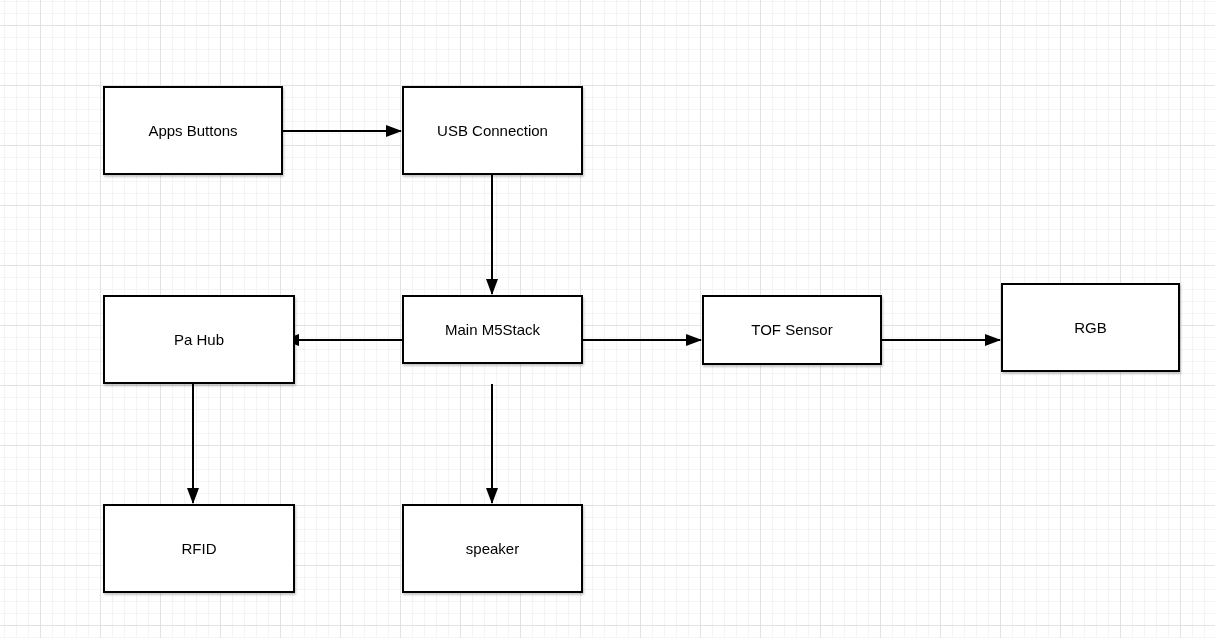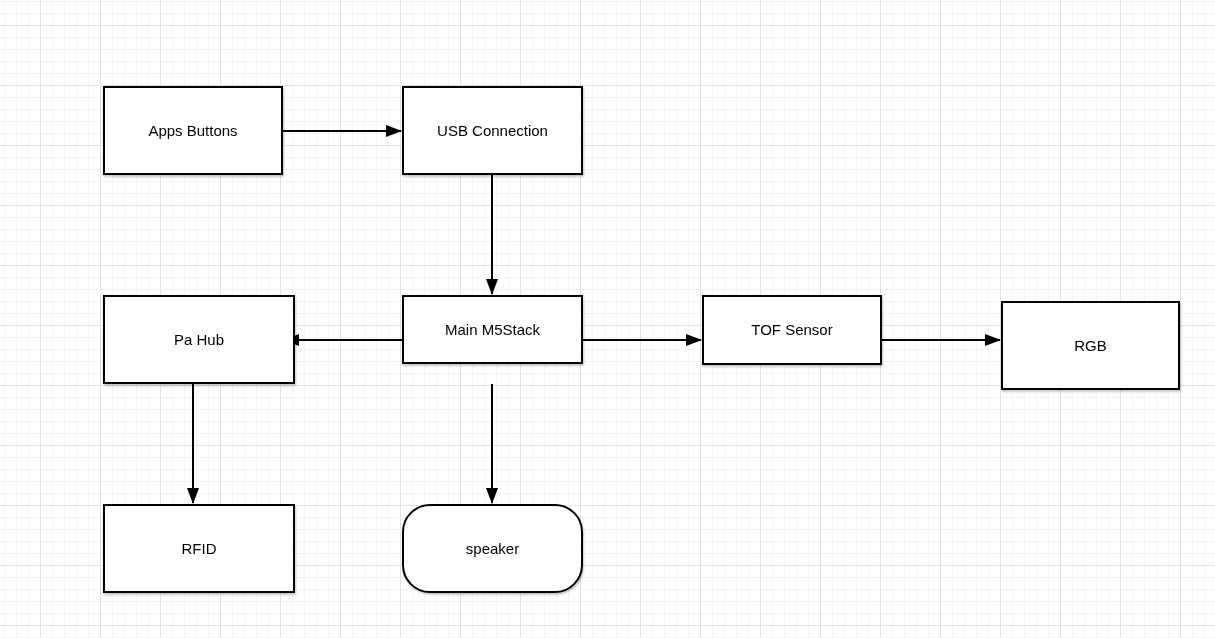--- a/index.html
+++ b/index.html
@@ -92,23 +92,23 @@
       </div>
       <div class="node" style="left: 103px; top: 295px; width: 192px; height: 89px;">
         <span class="node-label">Pa Hub</span>
       </div>
       <div class="node" style="left: 402px; top: 295px; width: 181px; height: 69px;">
         <span class="node-label">Main M5Stack</span>
       </div>
       <div class="node" style="left: 702px; top: 295px; width: 180px; height: 70px;">
         <span class="node-label">TOF Sensor</span>
       </div>
-      <div class="node" style="left: 1001px; top: 301px; width: 179px; height: 89px;">
+      <div class="node" style="left: 1001px; top: 283px; width: 179px; height: 89px;">
         <span class="node-label">RGB</span>
       </div>
       <div class="node" style="left: 103px; top: 504px; width: 192px; height: 89px;">
         <span class="node-label">RFID</span>
       </div>
-      <div class="node" style="left: 402px; top: 504px; width: 181px; height: 89px; border-radius: 28px;">
+      <div class="node" style="left: 402px; top: 504px; width: 181px; height: 89px;">
         <span class="node-label">speaker</span>
       </div>
     </div>
 </div>
 
 </body></html>

